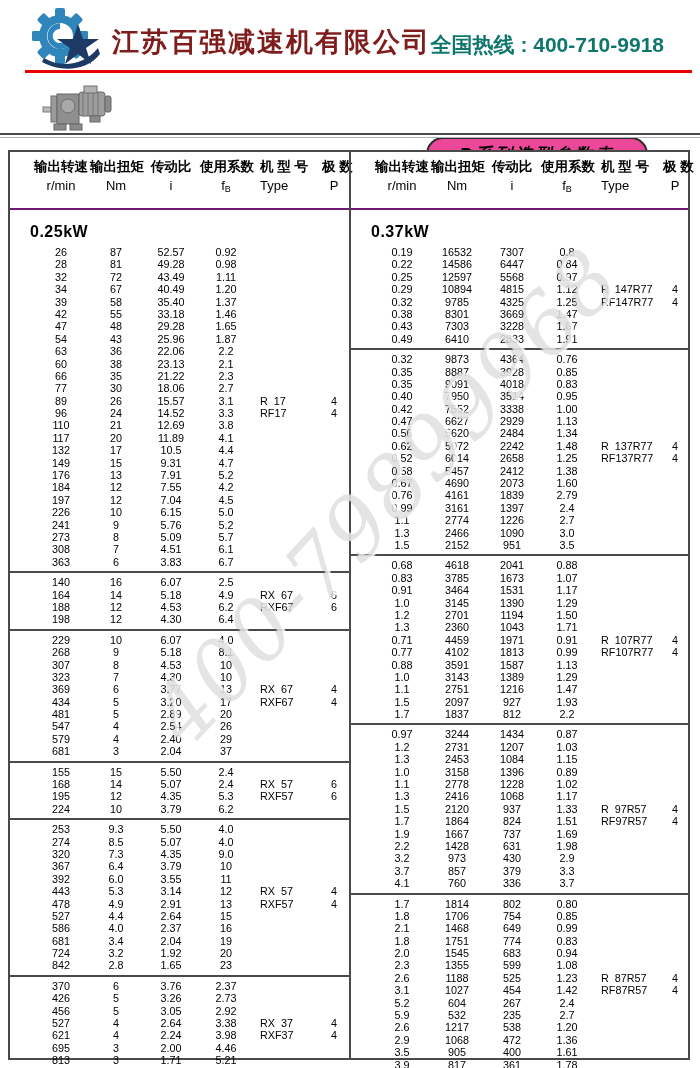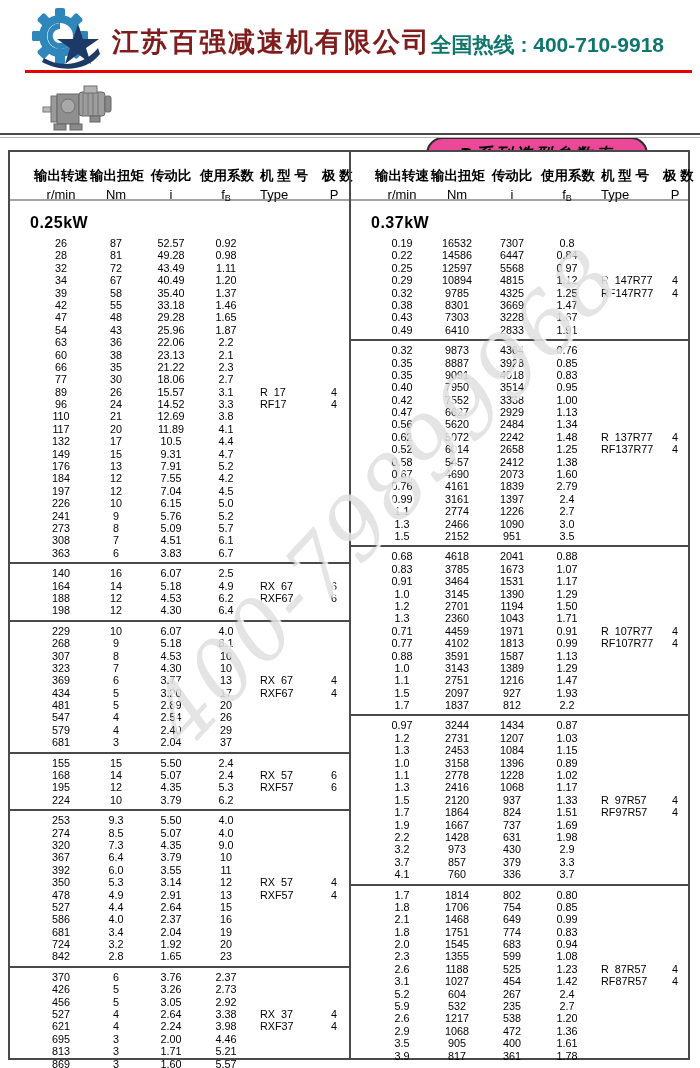--- a/index.html
+++ b/index.html
@@ -19,21 +19,21 @@
     border:2px solid #2b2b2b;border-radius:17px;display:flex;align-items:center;
     justify-content:center;font-size:17px;font-weight:bold;font-style:italic;
     letter-spacing:3px;background:#ec4899;margin-top:43px;}
   .darkline{position:absolute;left:0;right:0;top:133px;height:2px;
     border-top:2px solid #4a4a4a;border-bottom:1px solid #b5b5b5;background:#fff;}
   
   .tables{position:absolute;left:8px;top:150px;width:682px;height:910px;
     border:2px solid #4a4a4a;display:flex;box-sizing:border-box;background:#fff;}
   .col{width:339px;position:relative;box-sizing:border-box;}
   .col.right{border-left:2px solid #4a4a4a;}
-  .thead{height:49px;border-bottom:2px solid #a3a3a3;padding-top:14px;box-sizing:border-box;}
+  .thead{height:58px;border-bottom:2px solid #701a75;padding-top:5px;box-sizing:border-box;}
   .hrow{display:flex;padding-left:22px;}
   .hrow.cn .cell{font-weight:bold;font-size:13.5px;line-height:20px;white-space:pre;}
   .hrow.en .cell{font-size:13px;line-height:17px;}
   sub{font-size:9px;vertical-align:-2px;}
   .section-title{font-weight:bold;font-size:16px;padding:13px 0 2px 20px;letter-spacing:0.5px;}
   .block{padding:3px 0;}
   .block + .block{border-top:2px solid #4a4a4a;}
   .row{display:flex;height:12.4px;line-height:12.4px;font-size:10.8px;padding-left:22px;}
   .cell{text-align:center;box-sizing:border-box;overflow:visible;}
   .c0{width:58px;} .c1{width:52px;} .c2{width:58px;} .c3{width:52px;}
@@ -516,21 +516,21 @@
           </div>
           <div class="row">
             <div class="cell c0">392</div>
             <div class="cell c1">6.0</div>
             <div class="cell c2">3.55</div>
             <div class="cell c3">11</div>
             <div class="cell c4"></div>
             <div class="cell c5"></div>
           </div>
           <div class="row">
-            <div class="cell c0">350</div>
+            <div class="cell c0">443</div>
             <div class="cell c1">5.3</div>
             <div class="cell c2">3.14</div>
             <div class="cell c3">12</div>
             <div class="cell c4">RX  57</div>
             <div class="cell c5">4</div>
           </div>
           <div class="row">
             <div class="cell c0">478</div>
             <div class="cell c1">4.9</div>
             <div class="cell c2">2.91</div>

